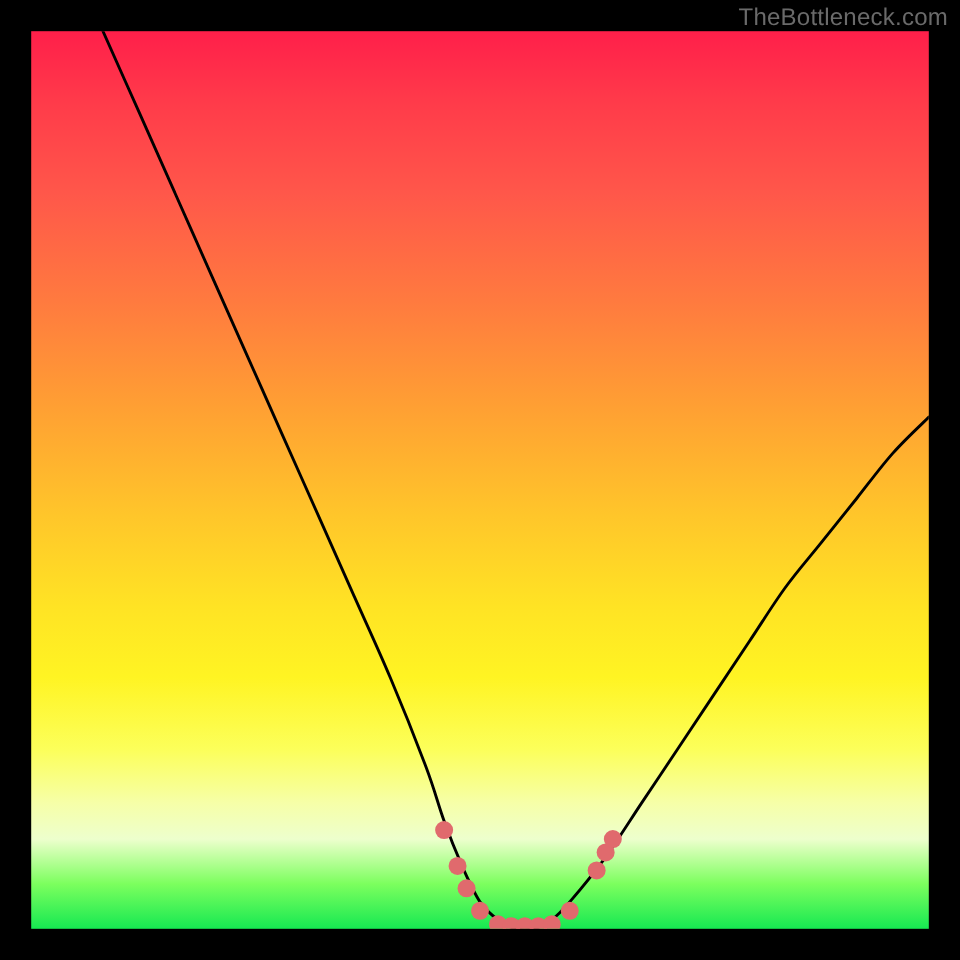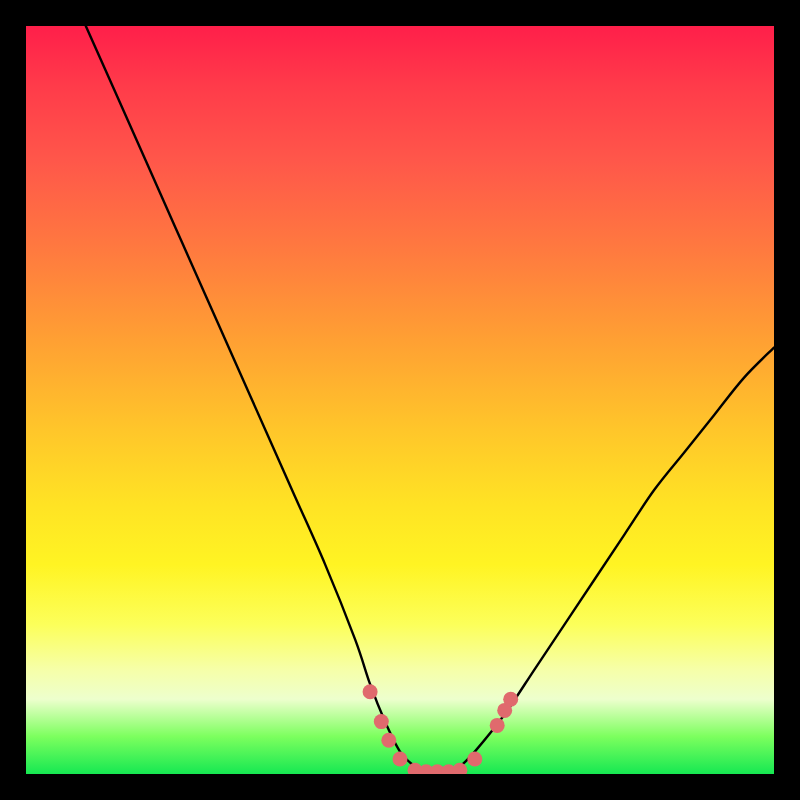--- a/index.html
+++ b/index.html
@@ -78,13 +78,14 @@
           <circle cx="411.4" cy="745.8" r="7.5" fill="#e06a6d" stroke="#c94f55" stroke-width="0"></circle>
           <circle cx="422.6" cy="745.8" r="7.5" fill="#e06a6d" stroke="#c94f55" stroke-width="0"></circle>
           <circle cx="433.8" cy="744.3" r="7.5" fill="#e06a6d" stroke="#c94f55" stroke-width="0"></circle>
           <circle cx="448.8" cy="733.0" r="7.5" fill="#e06a6d" stroke="#c94f55" stroke-width="0"></circle>
           <circle cx="471.2" cy="699.4" r="7.5" fill="#e06a6d" stroke="#c94f55" stroke-width="0"></circle>
           <circle cx="478.7" cy="684.4" r="7.5" fill="#e06a6d" stroke="#c94f55" stroke-width="0"></circle>
           <circle cx="484.7" cy="673.2" r="7.5" fill="#e06a6d" stroke="#c94f55" stroke-width="0"></circle>
         </g>
     </svg>
   </div>
+  <div class="watermark">TheBottleneck.com</div>
 </div>
 
 </body></html>

